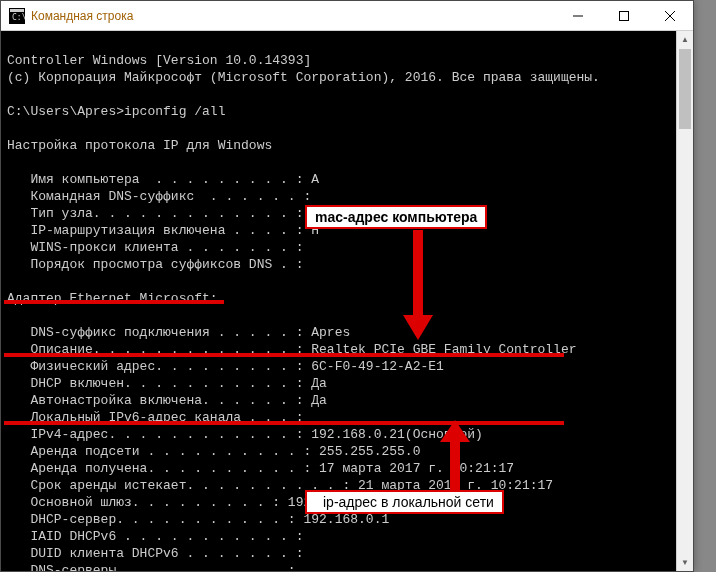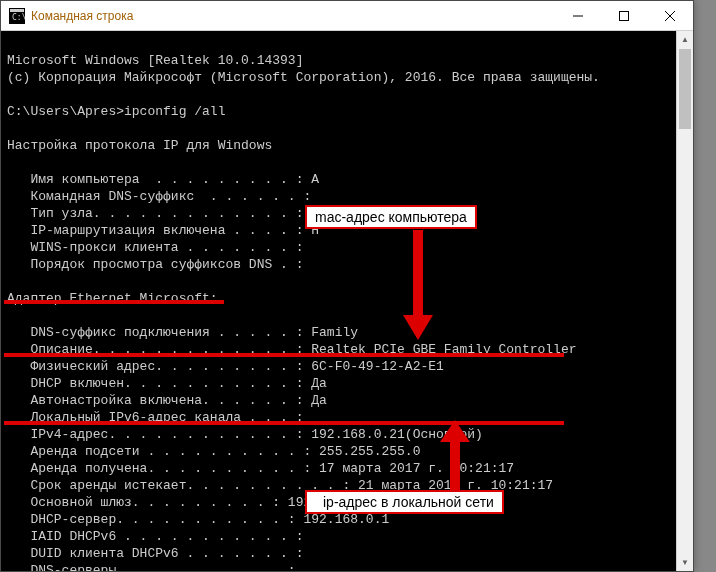--- a/index.html
+++ b/index.html
@@ -129,37 +129,37 @@
       <div class="win-btn">
         <svg viewBox="0 0 10 10">
             <line x1="0" y1="0" x2="10" y2="10" stroke="#000" stroke-width="1"></line>
             <line x1="10" y1="0" x2="0" y2="10" stroke="#000" stroke-width="1"></line>
           </svg>
       </div>
     </div>
   </div>
 
   <div class="console">
-<span>Microsoft Windows [Realtek 10.0.14393]</span>
+<span>Controller Windows [Version 10.0.14393]</span>
 <span>(c) Корпорация Майкрософт (Microsoft Corporation), 2016. Все права защищены.</span>
 
 <span>C:\Users\Apres&gt;ipconfig /all</span>
 
 <span>Настройка протокола IP для Windows</span>
 
 <span>   Имя компьютера  . . . . . . . . . : A</span>
 <span>   Командная DNS-суффикс  . . . . . . :</span>
 <span>   Тип узла. . . . . . . . . . . . . : Г</span>
 <span>   IP-маршрутизация включена . . . . : Н</span>
 <span>   WINS-прокси клиента . . . . . . . :</span>
 <span>   Порядок просмотра суффиксов DNS . :</span>
 
 <span>Адаптер Ethernet Microsoft:</span>
 
-<span>   DNS-суффикс подключения . . . . . : Family</span>
+<span>   DNS-суффикс подключения . . . . . : Apres</span>
 <span>   Описание. . . . . . . . . . . . . : Realtek PCIe GBE Family Controller</span>
 <span>   Физический адрес. . . . . . . . . : 6C-F0-49-12-A2-E1</span>
 <span>   DHCP включен. . . . . . . . . . . : Да</span>
 <span>   Автонастройка включена. . . . . . : Да</span>
 <span>   Локальный IPv6-адрес канала . . . :</span>
 <span>   IPv4-адрес. . . . . . . . . . . . : 192.168.0.21(Основной)</span>
 <span>   Аренда подсети . . . . . . . . . . : 255.255.255.0</span>
 <span>   Аренда получена. . . . . . . . . . : 17 марта 2017 г. 10:21:17</span>
 <span>   Срок аренды истекает. . . . . . . . . . : 21 марта 2017 г. 10:21:17</span>
 <span>   Основной шлюз. . . . . . . . . : 192.168.0.1</span>
@@ -171,21 +171,21 @@
 
   </div>
 
   <div class="scrollbar">
     <div class="sb-btn">▲</div>
     <div class="sb-thumb"></div>
     <div class="sb-btn" style="position:absolute;bottom:0;left:0;right:0">▼</div>
   </div>
 </div>
 
-<div class="callout" style="left:305px; top:205px;">mac-адрес компьютера</div>
+<div class="callout" style="left:305px; top:205px;font-weight:bold;">mac-адрес компьютера</div>
 <div class="callout" style="left:305px; top:490px;padding-left:16px;">ip-адрес в локальной сети</div>
 
 <svg class="underline" style="left:4px; top:300px;" width="220" height="6">
     <rect width="220" height="4" fill="#d00"></rect>
   </svg>
 <svg class="underline" style="left:4px; top:353px;" width="560" height="6">
     <rect width="560" height="4" fill="#d00"></rect>
   </svg>
 <svg class="underline" style="left:4px; top:421px;" width="560" height="6">
     <rect width="560" height="4" fill="#d00"></rect>

